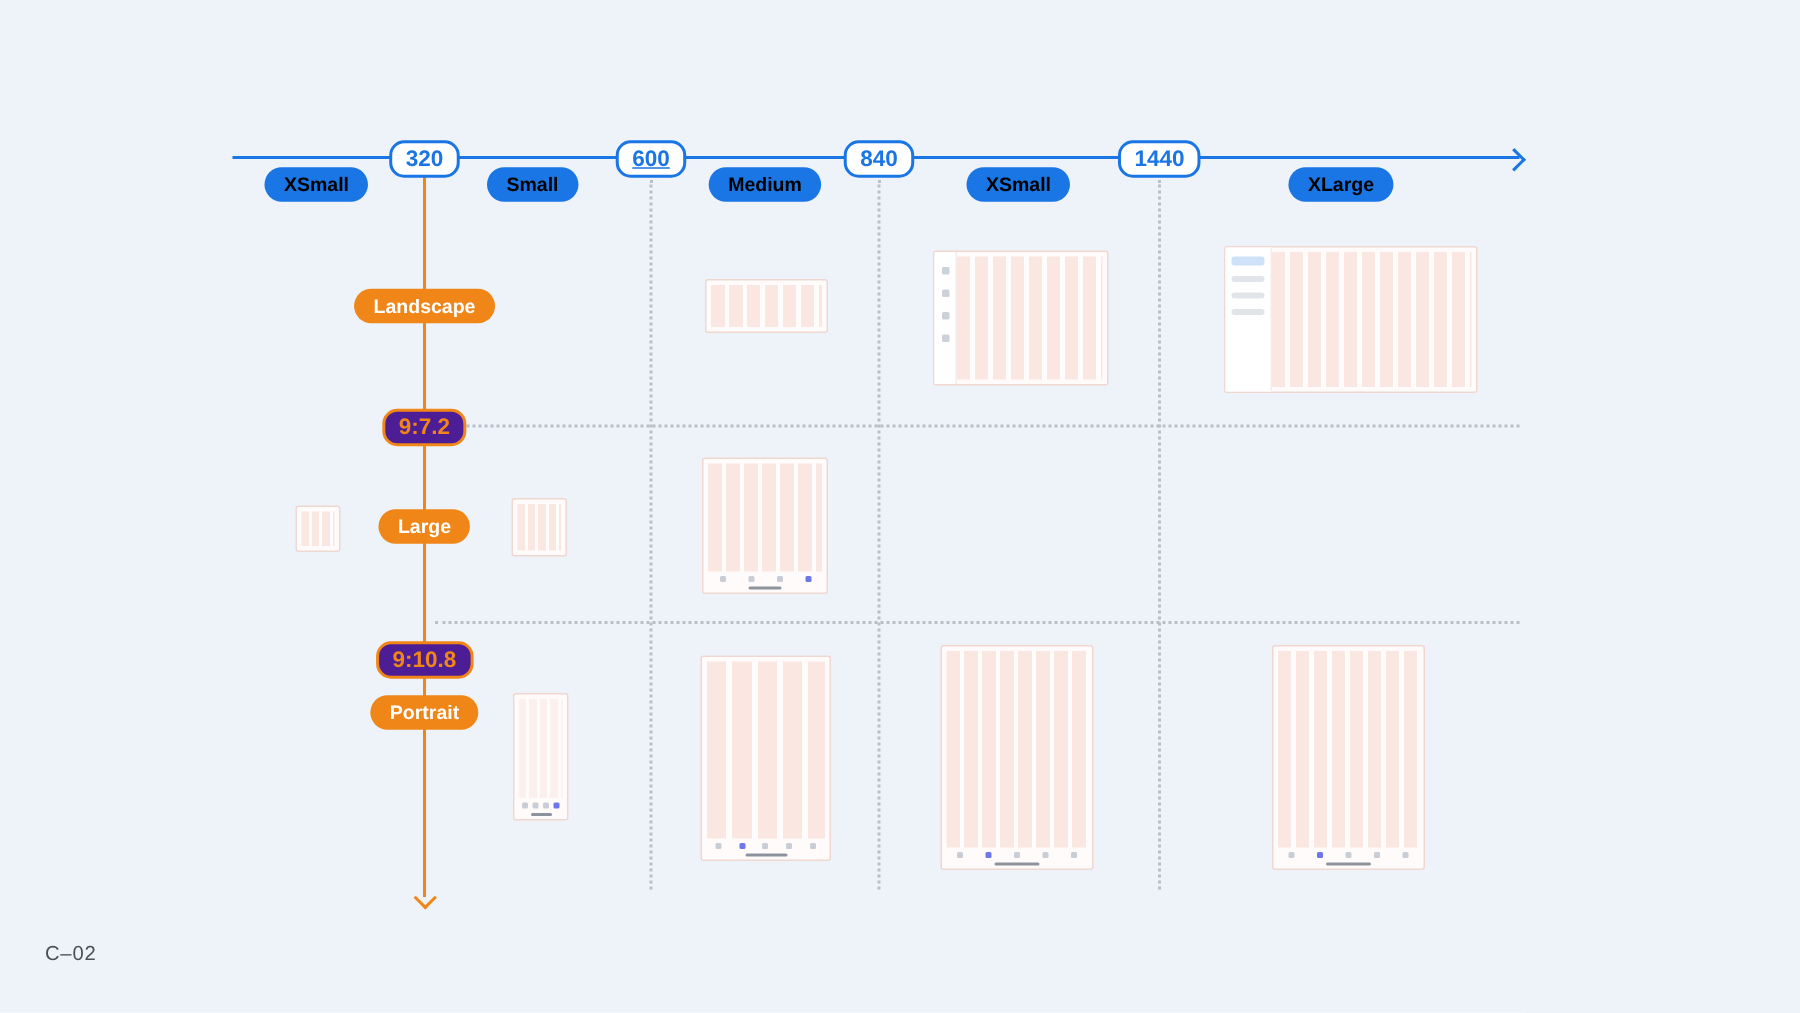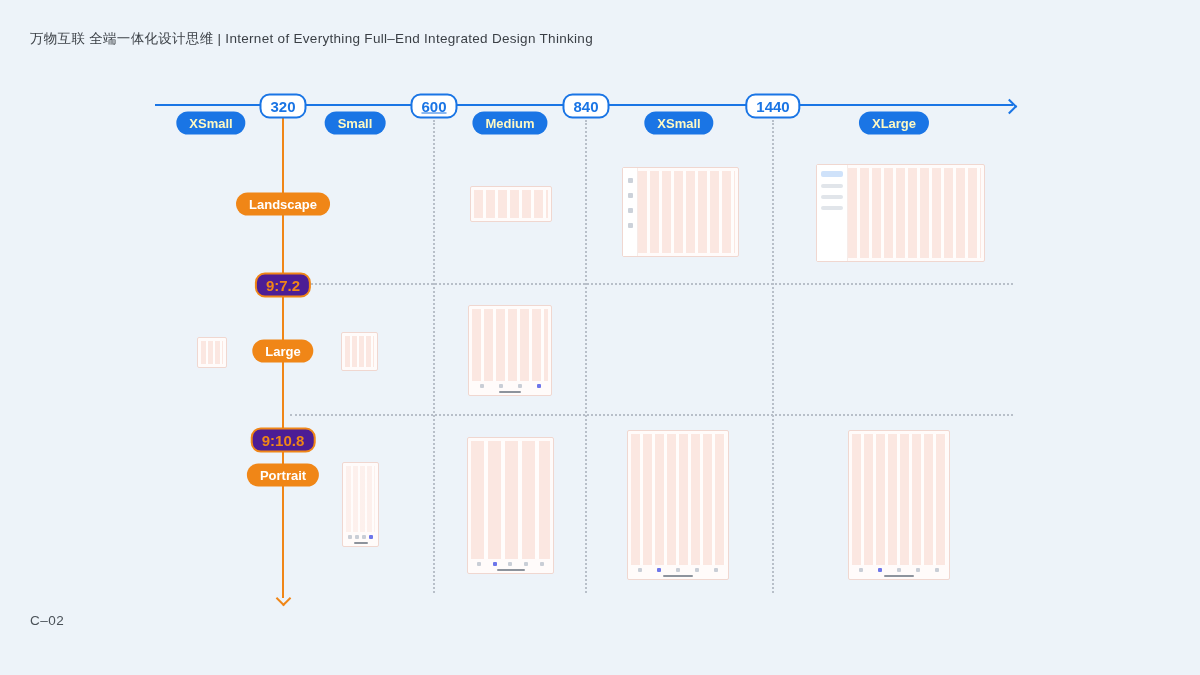--- a/index.html
+++ b/index.html
@@ -13,36 +13,36 @@
     --stripe-gap:#fffdfc;
     --icon-gray:#c9ced6;
     --icon-active:#6d76ea;
     --ink:#3a3f45;
   }
   html,body{margin:0;padding:0;}
   body{font-family:"Liberation Sans", sans-serif; background:#fff;}
   #canvas{position:relative;width:1200px;height:675px;background:var(--bg);overflow:hidden;}
 
   .title{position:absolute;left:30px;top:30px;font-size:13.5px;color:var(--ink);letter-spacing:.3px;}
-  .footer-code{position:absolute;left:30px;top:613px;font-size:13.5px;color:#4a5158;letter-spacing:.5px;}
+  .footer-code{position:absolute;left:30px;top:628px;font-size:13.5px;color:#4a5158;letter-spacing:.5px;}
 
   
   .h-line{position:absolute;left:155px;top:104px;width:858px;height:2px;background:var(--blue);z-index:3;}
   .h-arrow{position:absolute;left:1004px;top:101px;width:9px;height:9px;border-top:2px solid var(--blue);border-right:2px solid var(--blue);transform:rotate(45deg);z-index:3;}
   .v-line{position:absolute;left:282px;top:106px;width:2px;height:492px;background:var(--orange);z-index:3;}
   .v-arrow{position:absolute;left:278px;top:593px;width:9px;height:9px;border-left:2px solid var(--orange);border-bottom:2px solid var(--orange);transform:rotate(-45deg);z-index:3;}
 
   
   .dot-v{position:absolute;top:120px;height:473px;width:0;border-left:2px dotted var(--dot);z-index:1;}
   .dot-h{position:absolute;left:290px;width:723px;height:0;border-top:2px dotted var(--dot);z-index:1;}
 
   
   .pill{position:absolute;transform:translate(-50%,-50%);white-space:nowrap;z-index:5;border-radius:11px;font-weight:bold;text-align:center;}
   .bp-pill{background:#fff;border:2px solid var(--blue);color:var(--blue);font-size:15px;padding:2px 9px;border-radius:10px;}
-  .size-pill{background:var(--blue);color:#fef9c3;font-size:13px;padding:4px 13px;border-radius:13px;}
+  .size-pill{background:var(--blue);color:#000000;font-size:13px;padding:4px 13px;border-radius:13px;}
   .ratio-solid{background:var(--orange);color:#fff;font-size:13px;padding:4px 13px;border-radius:13px;}
   .ratio-outline{background:#4c1d95;border:2px solid var(--orange);color:var(--orange);font-size:15px;padding:2px 9px;border-radius:10px;}
 
   
   .mock{position:absolute;background:var(--mock-bg);border:1px solid var(--mock-border);border-radius:2px;z-index:2;}
   .stripes{position:absolute;left:3px;right:3px;top:3px;bottom:3px;}
   .stripes.sm{background:repeating-linear-gradient(to right,var(--stripe) 0 5px,var(--stripe-gap) 5px 7px);}
   .stripes.md{background:repeating-linear-gradient(to right,var(--stripe) 0 9px,var(--stripe-gap) 9px 12px);}
   .stripes.xl{background:repeating-linear-gradient(to right,var(--stripe) 0 13px,var(--stripe-gap) 13px 17px);}
   .has-tabbar .stripes{bottom:14px;}
@@ -54,21 +54,20 @@
   .rail{position:absolute;left:0;top:0;bottom:0;background:#fff;border-right:1px solid #f6ece9;}
   .rail-ic{width:5px;height:5px;border-radius:1px;background:#ccd2da;margin:10px auto 0 auto;}
   .side-item{height:4px;border-radius:2px;background:#e1e5ea;margin:7px 4px 0 4px;}
   .side-item.active{background:#cfe2fa;height:6px;margin-top:6px;}
 </style>
 </head>
 <body>
 
 <div id="canvas">
 
-  <div class="title">万物互联 全端一体化设计思维 | Internet of Everything Full–End Integrated Design Thinking</div>
 
   <div class="dot-v" style="left:433px;"></div>
   <div class="dot-v" style="left:585px;"></div>
   <div class="dot-v" style="left:772px;"></div>
   <div class="dot-h" style="top:283px;"></div>
   <div class="dot-h" style="top:414px;"></div>
 
   <div class="h-line"></div>
   <div class="h-arrow"></div>
 

